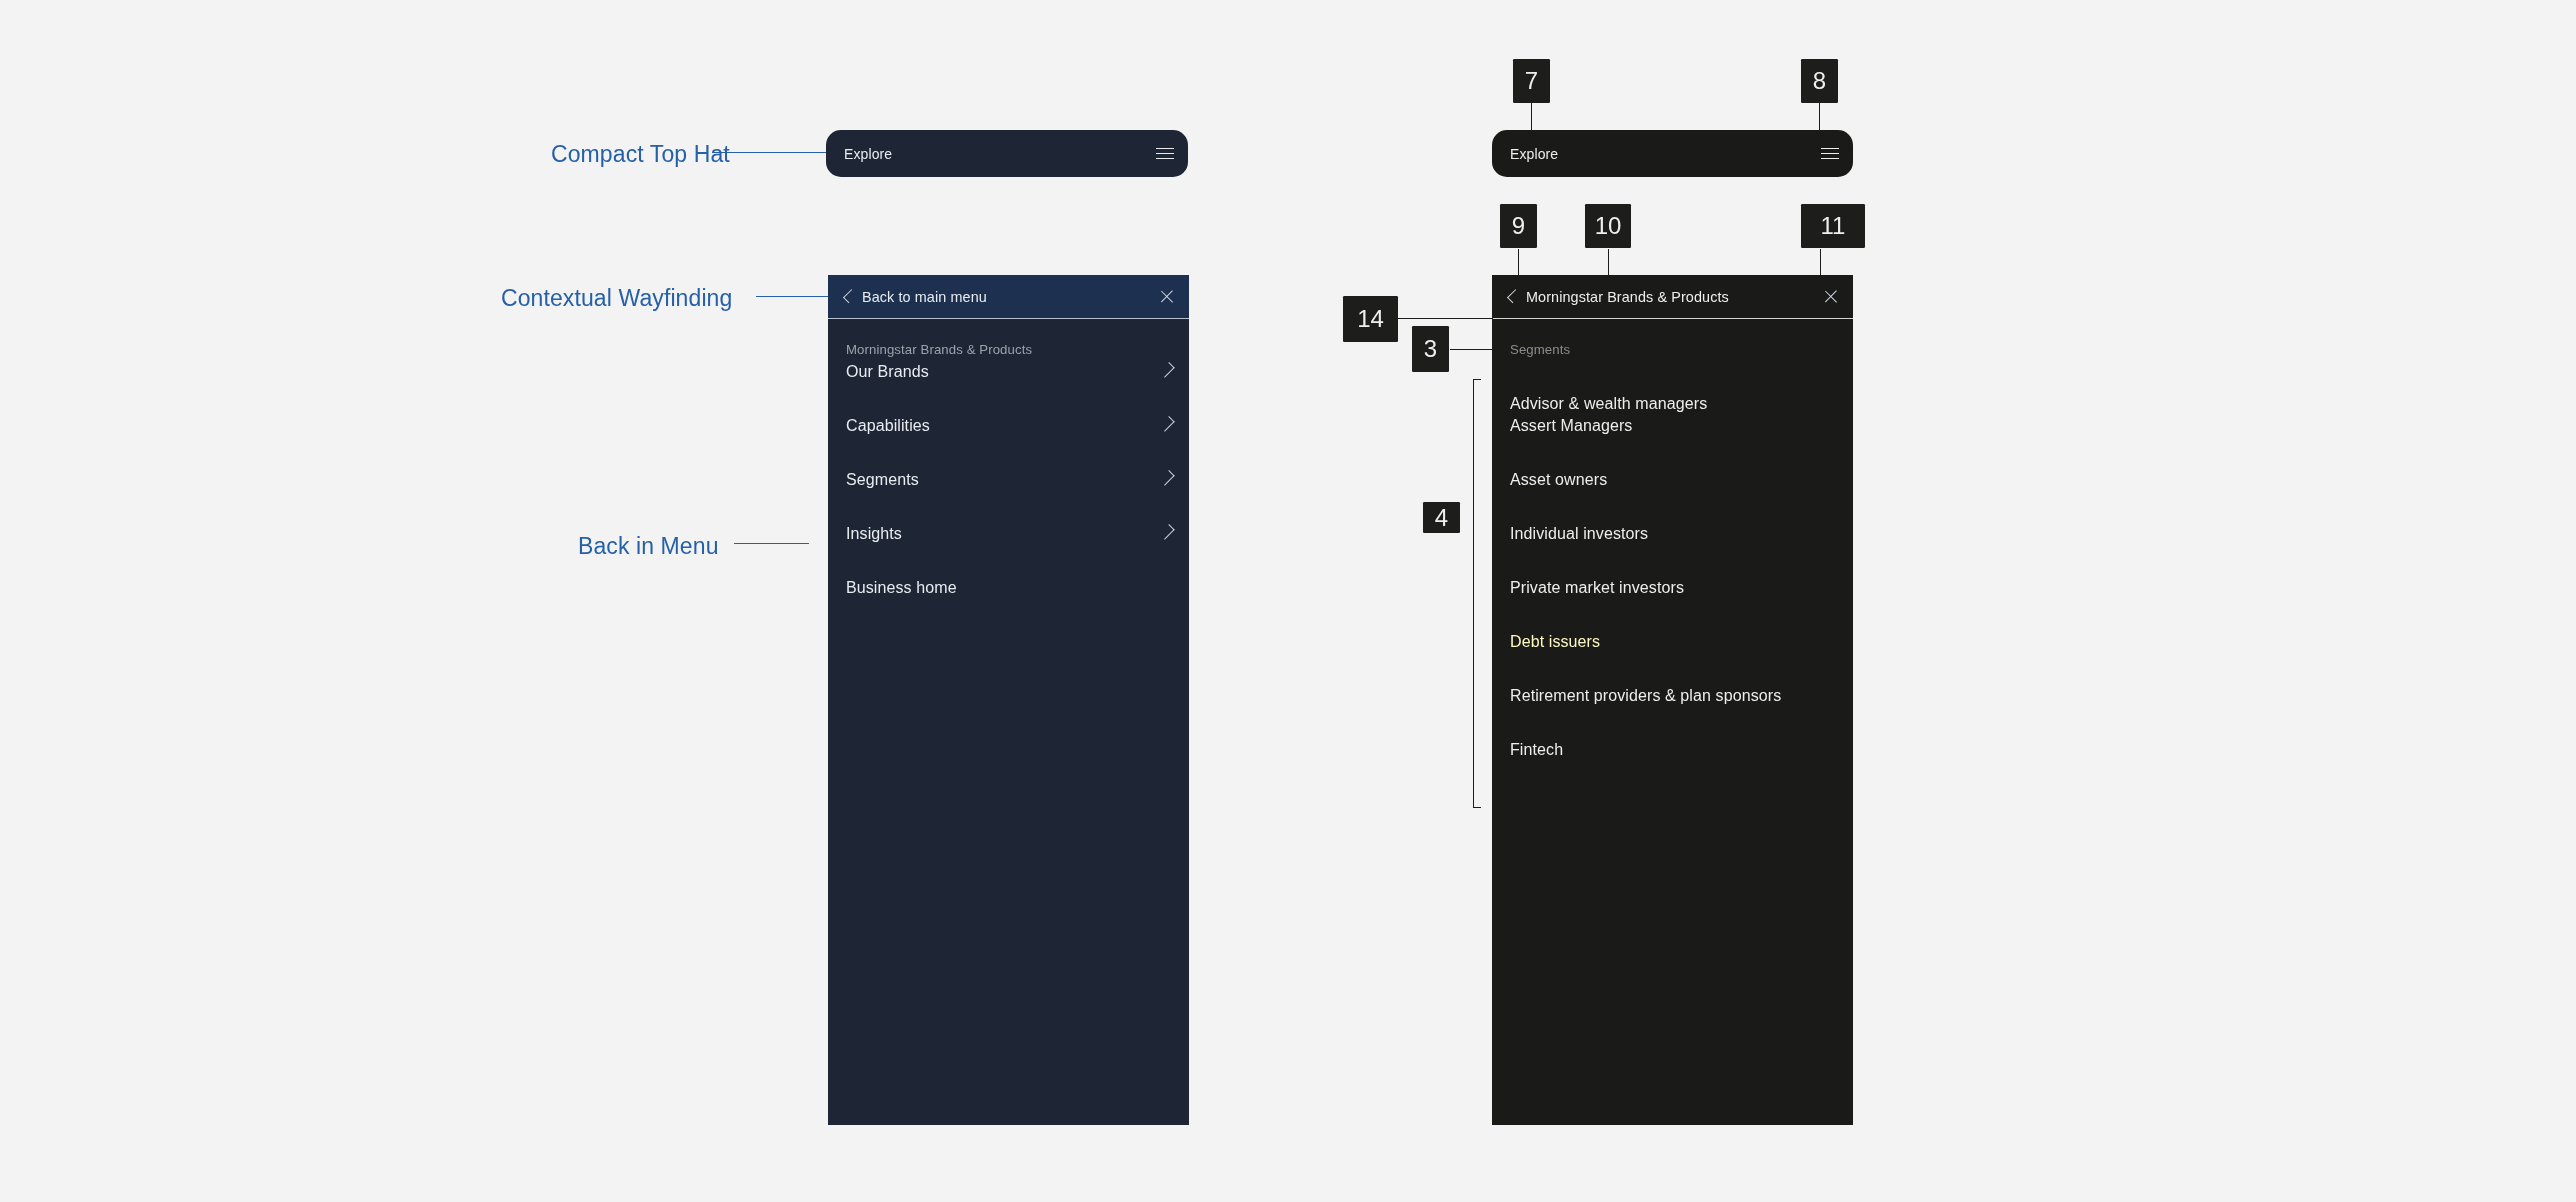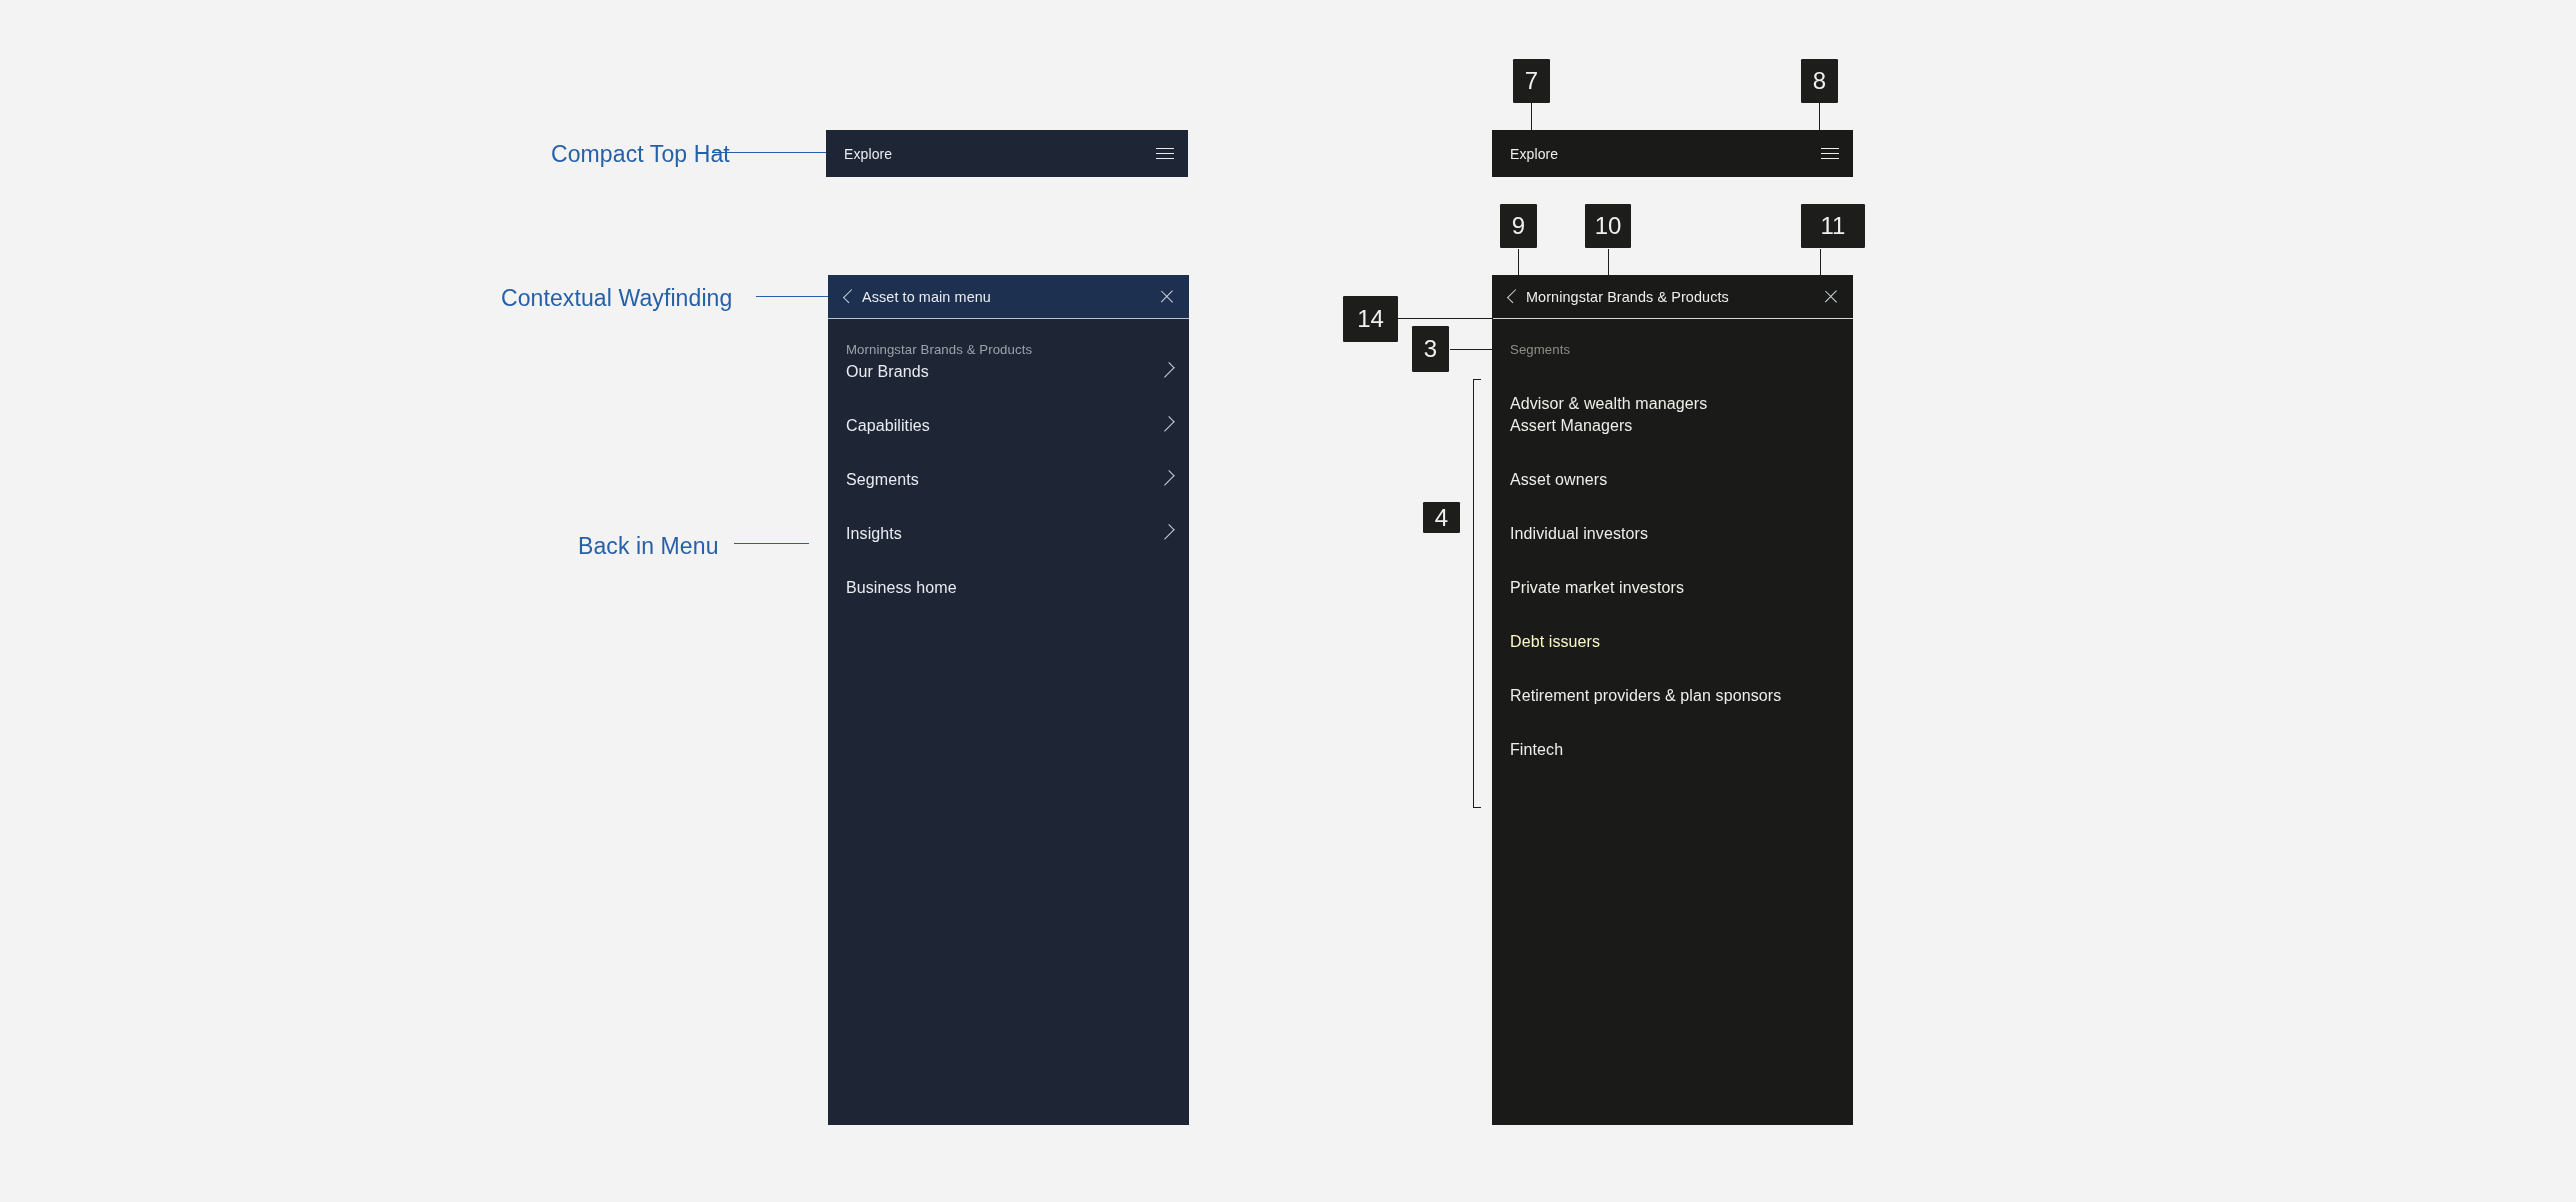--- a/index.html
+++ b/index.html
@@ -32,20 +32,21 @@
     background: #2560a8;
   }
 
   
   .tophat {
     position: absolute;
     display: flex;
     align-items: center;
     justify-content: space-between;
     box-sizing: border-box;
+    border-radius: 15px;
   }
   .tophat .brand {
     font-size: 14px;
     letter-spacing: 0.1px;
   }
   .hamburger {
     width: 18px;
     display: flex;
     flex-direction: column;
     justify-content: center;
@@ -206,21 +207,21 @@
       <i></i>
       <i></i>
   </span>
 </div>
 
 <div class="panel navy" style="left:828px; top:275px; width:361px; height:850px;">
 
   <div class="panel-header">
     <span class="back-wrap">
       <span class="chev-left"></span>
-      <span class="title">Asset to main menu</span>
+      <span class="title">Back to main menu</span>
     </span>
     <span class="close-x"></span>
   </div>
   <div class="panel-divider"></div>
 
   <div class="eyebrow">Morningstar Brands &amp; Products</div>
 
   <div class="menu-list">
     <div class="menu-row">
       <span class="label">Our Brands</span>

